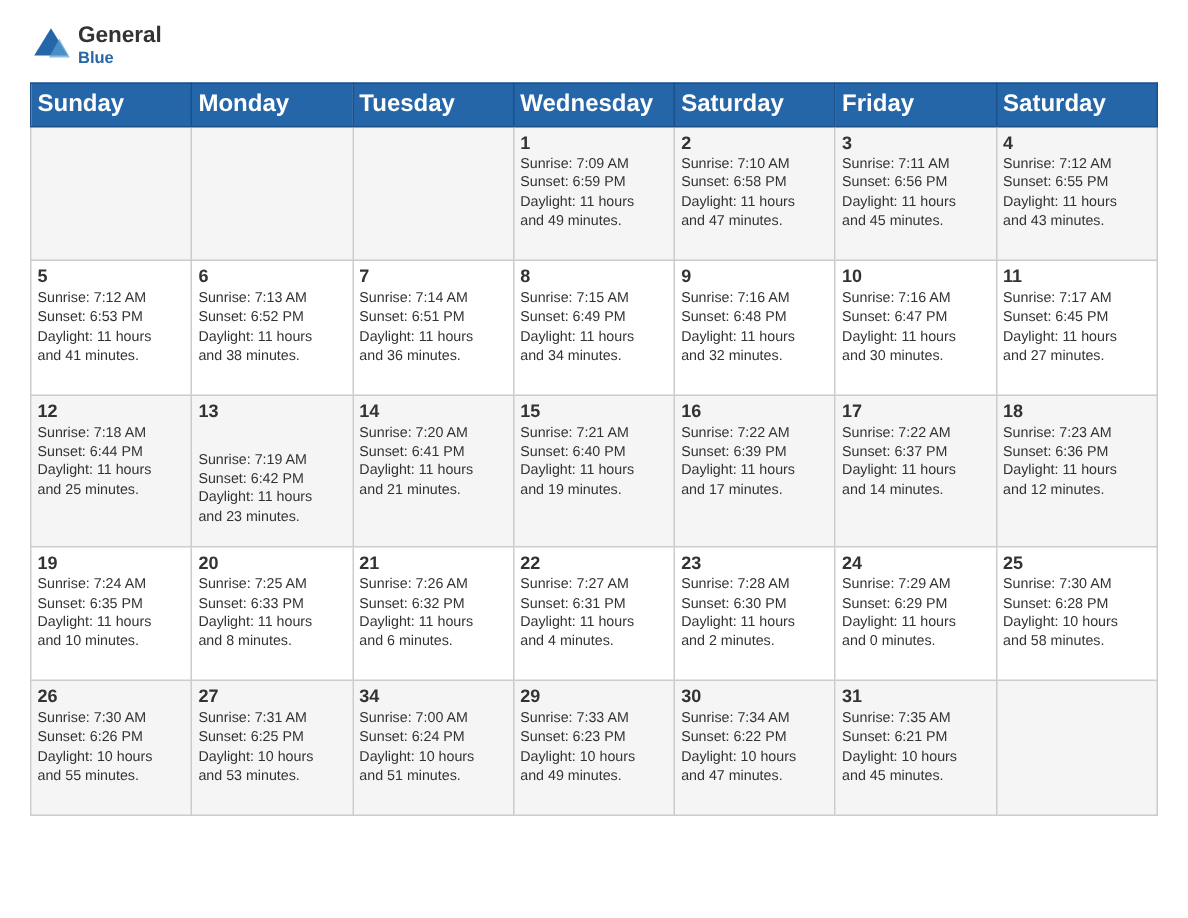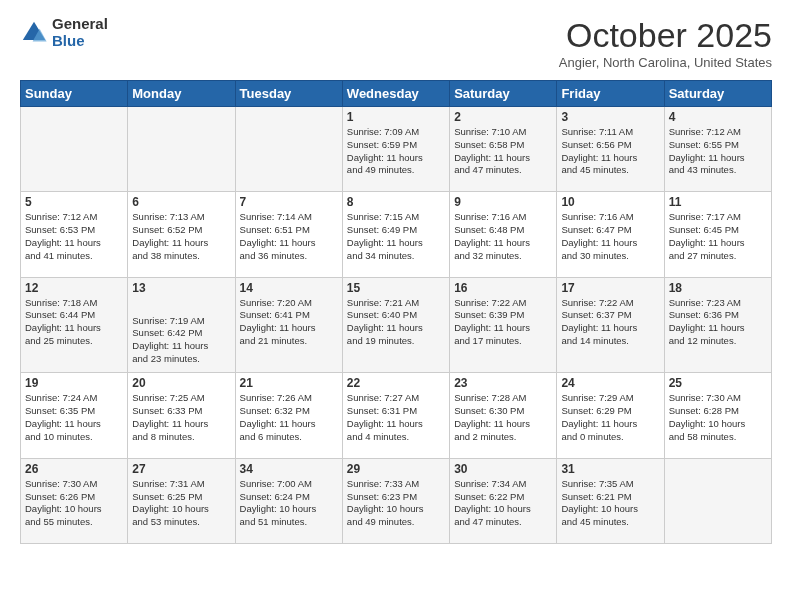--- a/index.html
+++ b/index.html
@@ -32,21 +32,21 @@
       display: flex;
       flex-direction: column;
       line-height: 1.1;
     }
     .logo-general {
       font-size: 15px;
       font-weight: bold;
       color: #333;
     }
     .logo-blue {
-      font-size: 15px;
+      font-size: 11px;
       font-weight: bold;
       color: #2566a8;
     }
     .logo-icon {
       width: 28px;
       height: 28px;
     }
     .title-block {
       text-align: right;
     }
@@ -60,21 +60,21 @@
       color: #555;
     }
     .calendar {
       width: 100%;
       border-collapse: collapse;
       flex: 1;
     }
     .calendar th {
       background-color: #2566a8;
       color: #fff;
-      font-size: 13px;
+      font-size: 16px;
       font-weight: bold;
       padding: 5px 4px;
       text-align: left;
       border: 1px solid #1a4f8a;
     }
     .calendar td {
       border: 1px solid #ccc;
       vertical-align: top;
       padding: 3px 4px;
       width: calc(100% / 7);
@@ -109,24 +109,20 @@
   <div class="header">
     <div class="logo">
       <svg class="logo-icon" viewBox="0 0 40 40" xmlns="http://www.w3.org/2000/svg">
         <polygon points="20,4 36,30 4,30" fill="#2566a8"></polygon>
         <polygon points="28,14 38,32 18,32" fill="#5a9fd4" opacity="0.7"></polygon>
       </svg>
       <div class="logo-text">
         <span class="logo-general">General</span>
         <span class="logo-blue">Blue</span>
       </div>
-    </div>
-    <div class="title-block">
-      <div class="month-title">October 2025</div>
-      <div class="subtitle">Angier, North Carolina, United States</div>
     </div>
   </div>
 
   <table class="calendar">
     <thead>
       <tr>
         <th>Sunday</th>
         <th>Monday</th>
         <th>Tuesday</th>
         <th>Wednesday</th>

